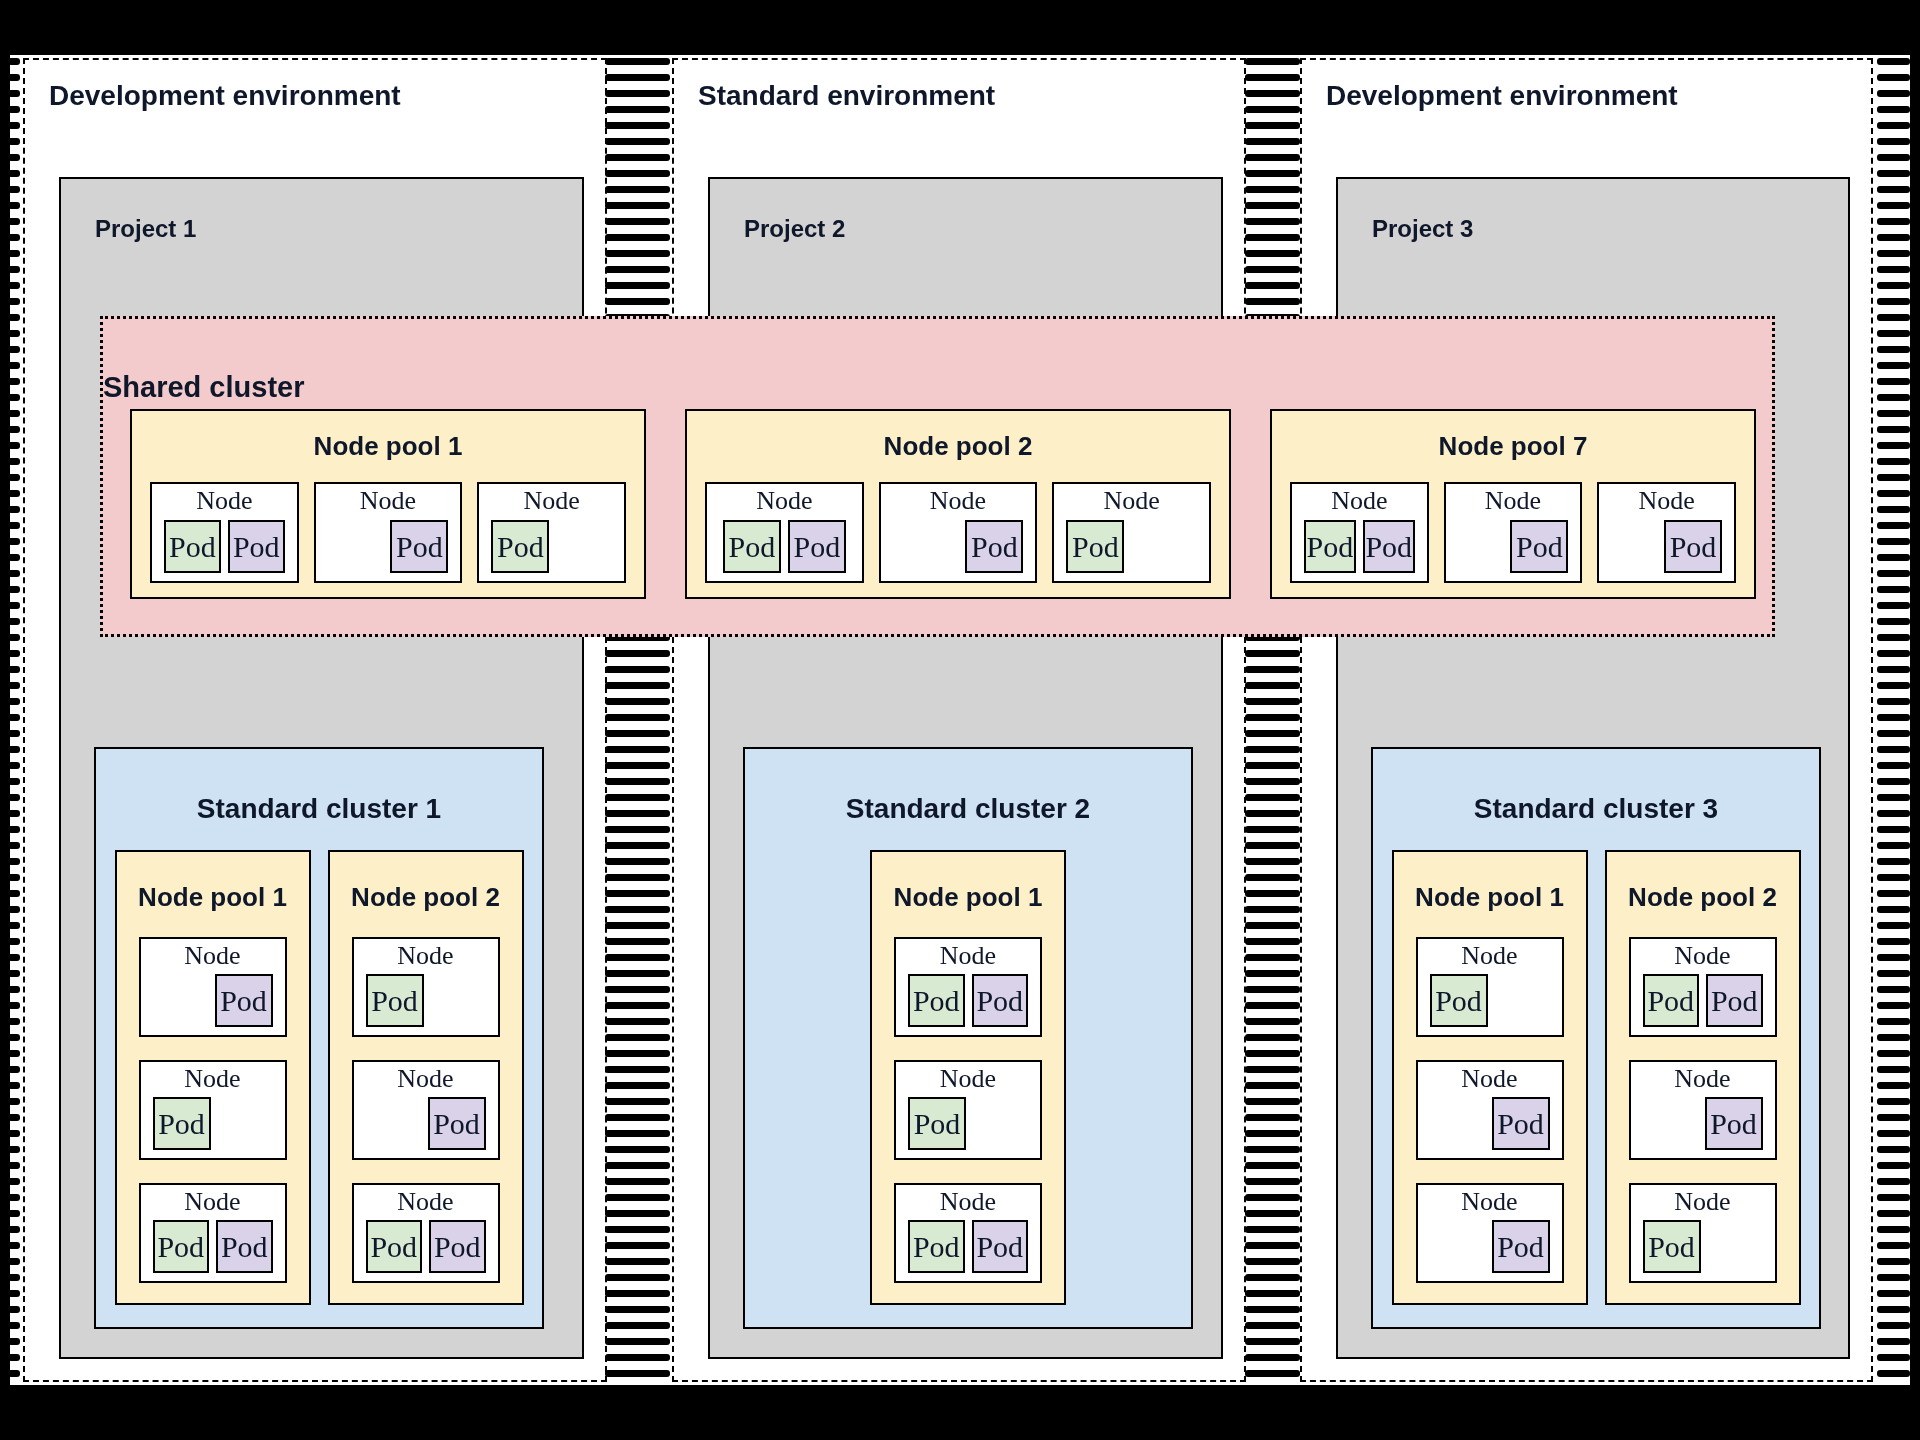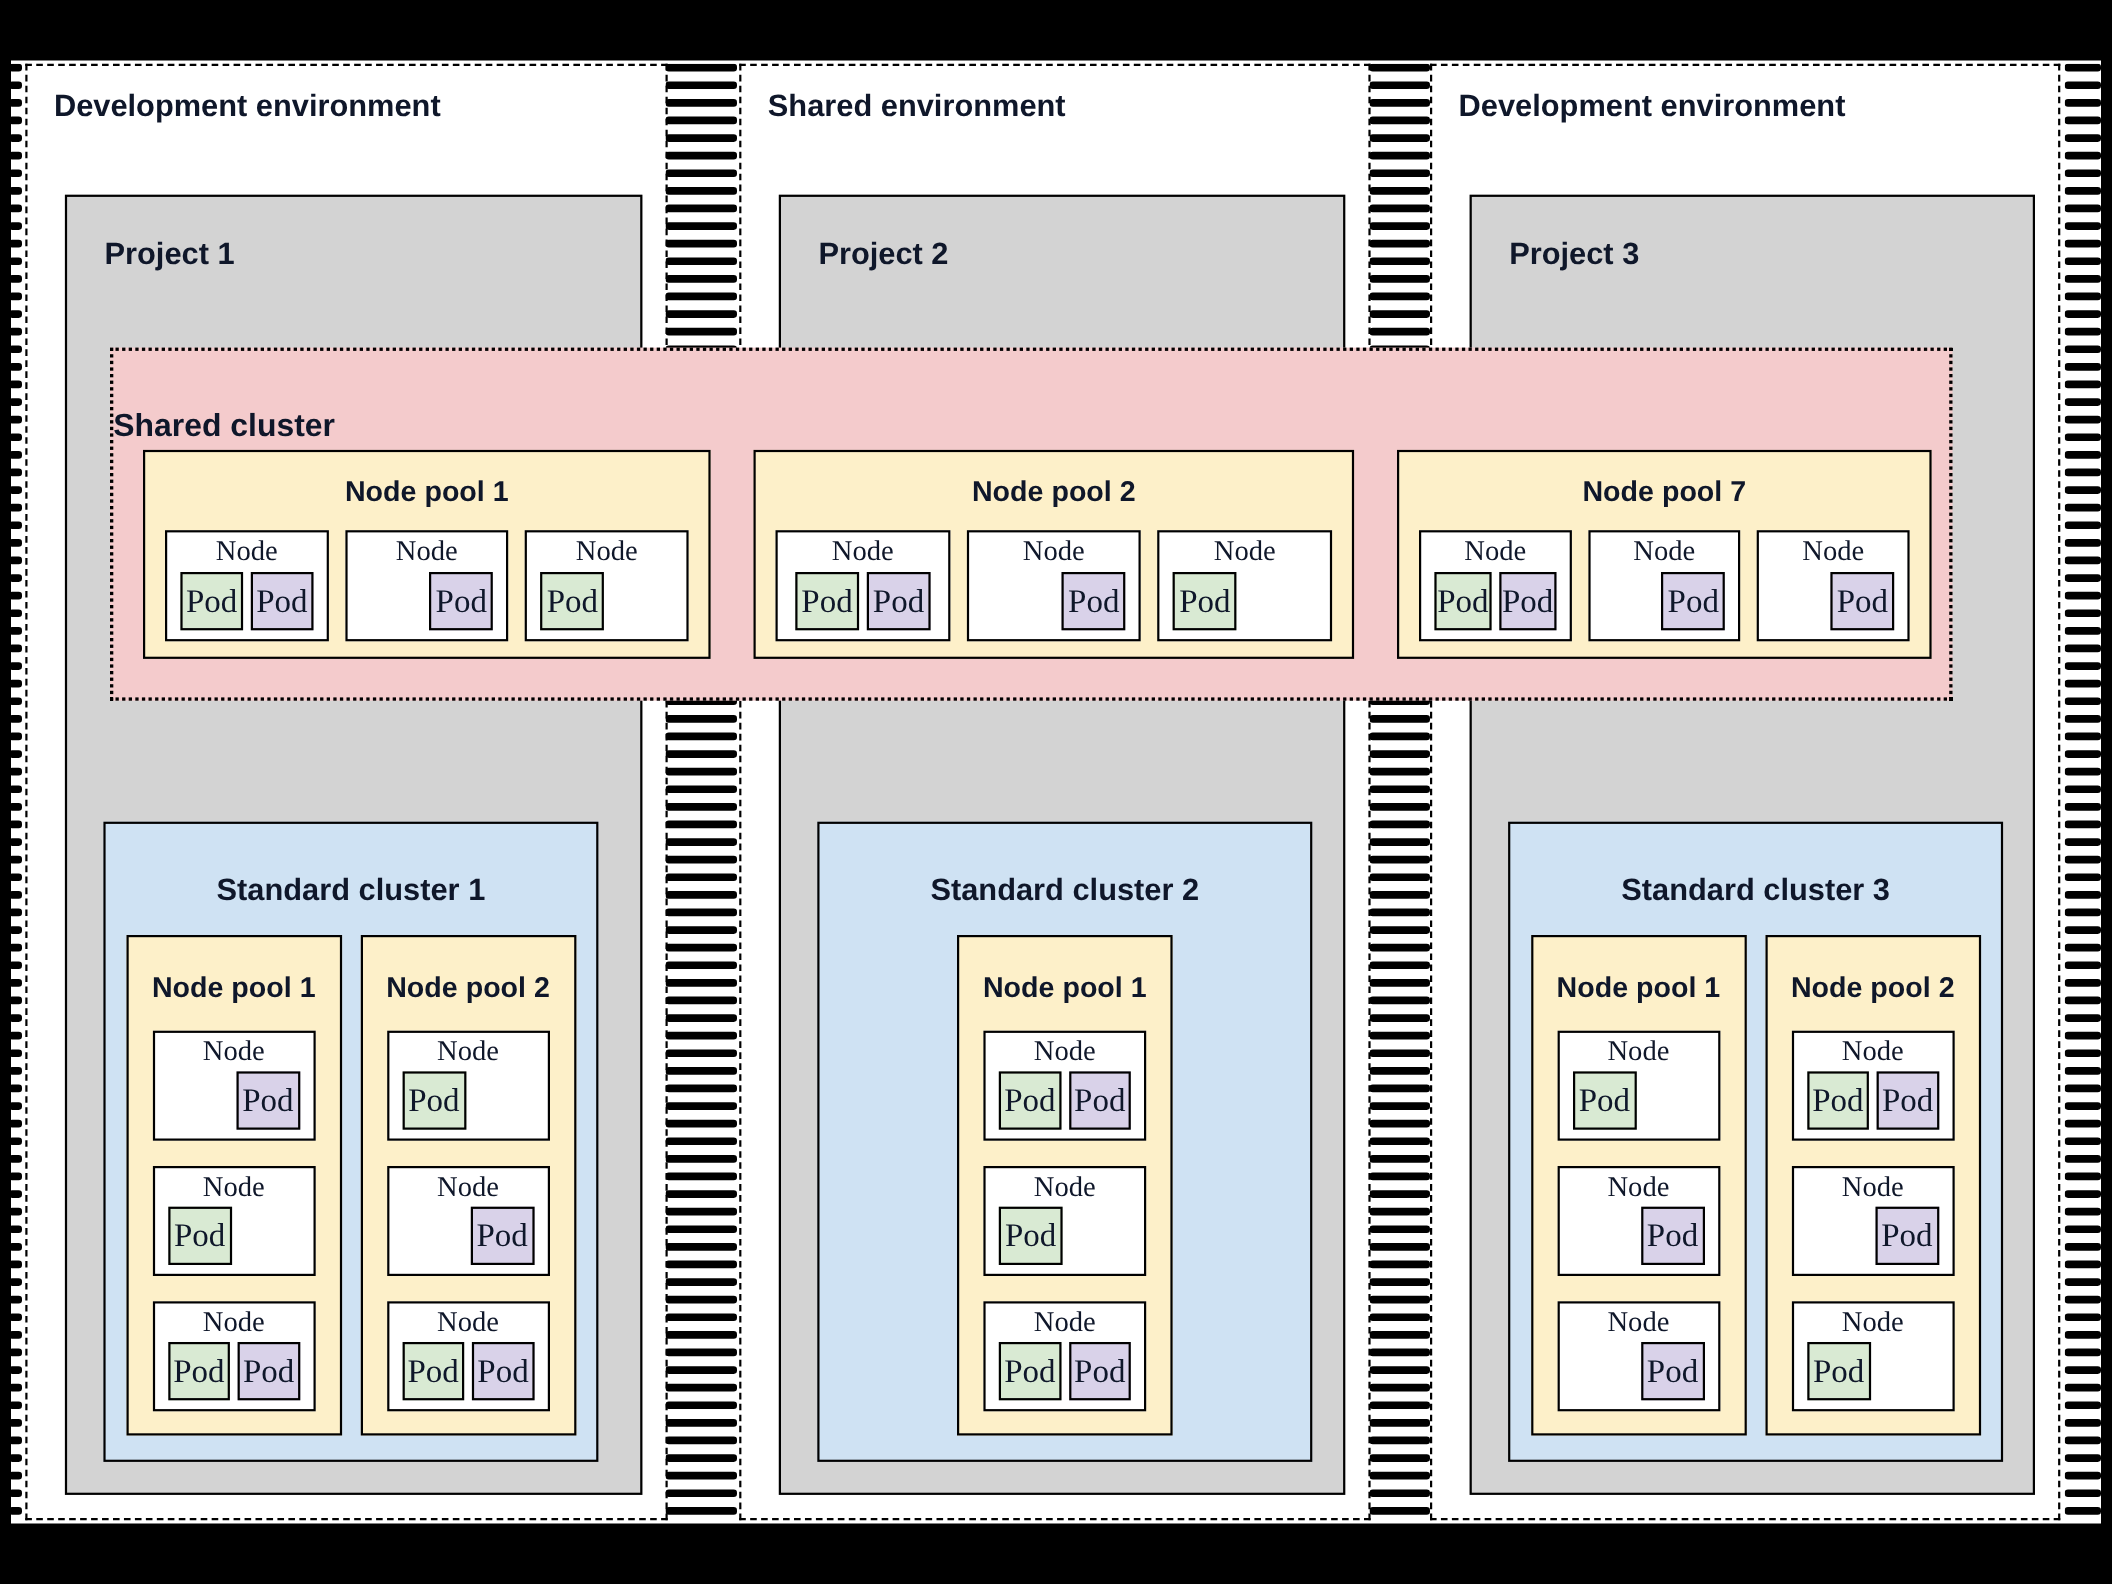--- a/index.html
+++ b/index.html
@@ -6,21 +6,21 @@
   #stage{
     position:relative;width:1920px;height:1440px;background:#000;
     font-family:"Liberation Sans", sans-serif;color:#0f172a;overflow:hidden;
   }
   #canvas{position:absolute;left:10px;top:55px;width:1900px;height:1330px;background:#ffffff;}
   .hatch-bar{position:absolute;top:58px;height:1324px;overflow:hidden;z-index:2;}
   .hatch-stripe{height:7px;border-radius:3px;background:#000;margin-bottom:9px;}
   .env{position:absolute;top:58px;height:1324px;border:2px dashed #000;background:#fff;box-sizing:border-box;z-index:1;}
   .env-label{position:absolute;top:20px;left:24px;font-size:28px;font-weight:bold;white-space:nowrap;}
   .project{position:absolute;left:34px;right:21px;top:117px;height:1182px;background:var(--gray);border:2px solid #000;box-sizing:border-box;}
-  .project-label{position:absolute;top:36px;left:34px;font-size:28px;font-weight:bold;white-space:nowrap;}
+  .project-label{position:absolute;top:36px;left:34px;font-size:24px;font-weight:bold;white-space:nowrap;}
   .std-cluster{position:absolute;left:33px;top:568px;width:450px;height:582px;background:var(--blue);border:2px solid #000;box-sizing:border-box;}
   .cluster-title{position:absolute;top:44px;left:0;width:100%;text-align:center;font-size:28px;font-weight:bold;}
   .pools-row{position:absolute;top:101px;left:0;right:0;display:flex;justify-content:center;gap:17px;}
   .std-pool{position:relative;width:196px;height:455px;background:var(--yellow);border:2px solid #000;box-sizing:border-box;}
   .pool-title{position:absolute;top:20px;left:0;width:100%;text-align:center;font-size:26px;font-weight:bold;white-space:nowrap;}
   .std-pool .pool-title{top:30px;}
   .nodes-col{position:absolute;top:85px;left:22px;right:22px;display:flex;flex-direction:column;gap:23px;}
   .shared{position:absolute;left:100px;top:316px;width:1675px;height:321px;background:var(--pink);border:3px dotted #000;box-sizing:border-box;z-index:5;}
   .shared-title{position:absolute;top:52px;left:0;width:100%;text-align:left;font-size:29px;font-weight:bold;}
   .spool{position:absolute;top:90px;height:190px;background:var(--yellow);border:2px solid #000;box-sizing:border-box;}
@@ -438,21 +438,21 @@
                   </div>
                 </div>
               </div>
             </div>
           </div>
       </div>
     </div>
   </div>
 
   <div class="env" style="left:672px;width:574px;">
-    <div class="env-label">Shared environment</div>
+    <div class="env-label">Standard environment</div>
     <div class="project">
       <div class="project-label">Project 2</div>
       <div class="std-cluster">
         <div class="cluster-title">Standard cluster 2</div>
         <div class="pools-row">
             <div class="std-pool">
               <div class="pool-title">Node pool 1</div>
               <div class="nodes-col">
                 <div class="node">
                   <div class="node-label">Node</div>

